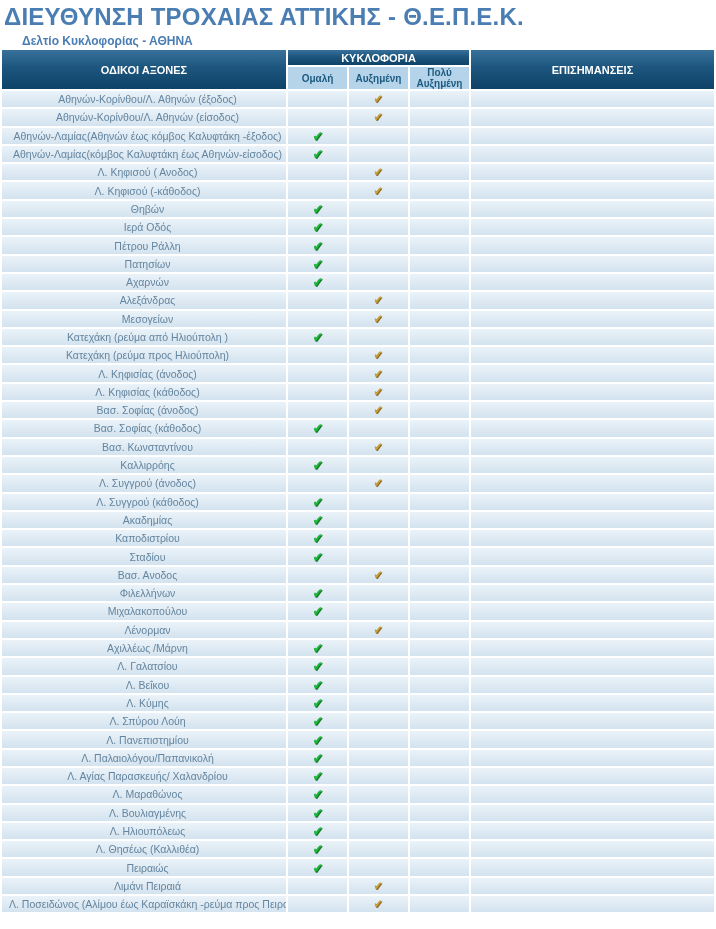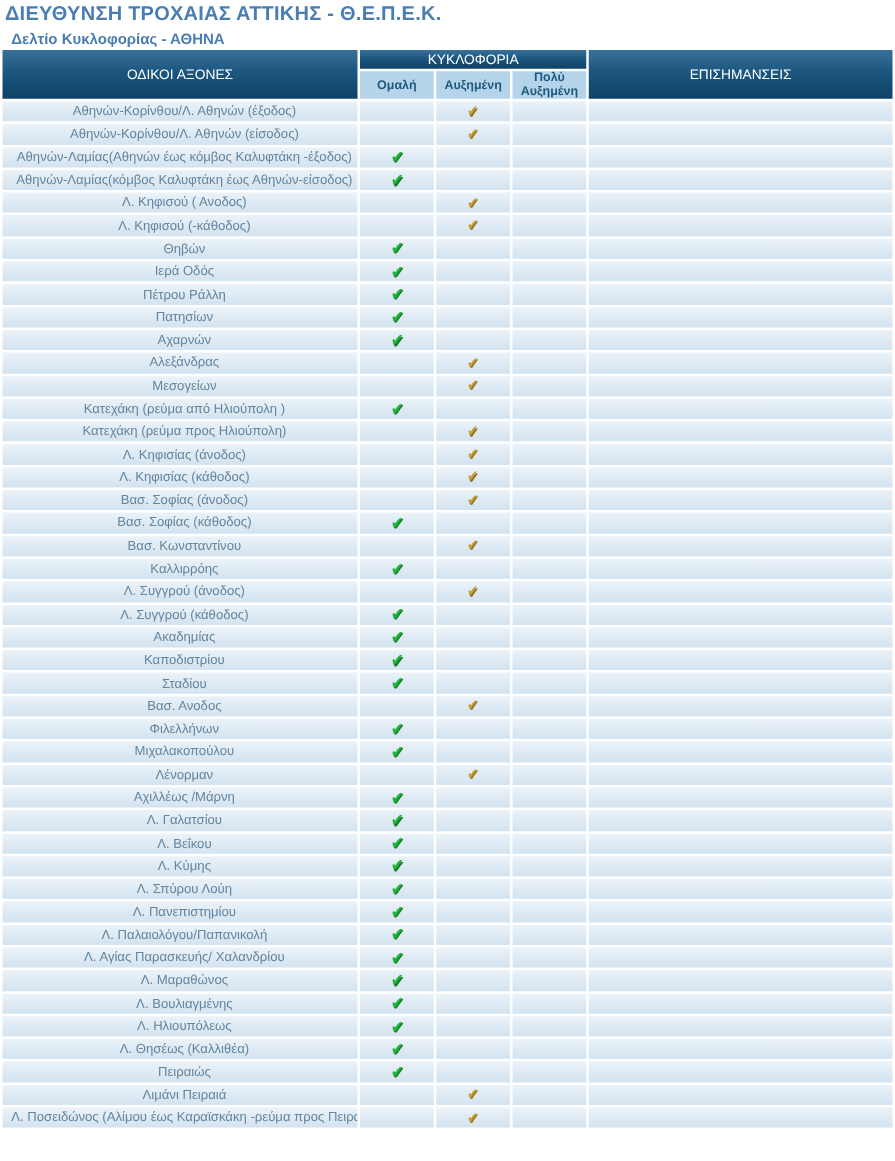--- a/index.html
+++ b/index.html
@@ -10,27 +10,27 @@
     --subhdr-bg:#b5d4e9;
     --subhdr-text:#1d5a80;
     --row-text:#64859f;
     --check-green:#1fb53a;
     --check-gold:#c99e35;
   }
   *{margin:0;padding:0;box-sizing:border-box;}
   html,body{background:#ffffff;}
   body{font-family:"Liberation Sans","DejaVu Sans",sans-serif;}
   .page{width:716px;height:929px;overflow:hidden;background:#fff;position:relative;}
-  .title{color:var(--title-blue);font-size:16px;font-weight:bold;padding:3px 0 0 4px;letter-spacing:.2px;}
-  .subtitle{color:var(--title-blue);font-size:12px;font-weight:bold;padding:3px 0 0 9px;}
+  .title{color:var(--title-blue);font-size:24px;font-weight:bold;padding:3px 0 0 4px;letter-spacing:.2px;}
+  .subtitle{color:var(--title-blue);font-size:12px;font-weight:bold;padding:3px 0 0 22px;}
   .update{color:#5b7f99;font-size:11px;font-weight:bold;padding:14px 0 4px 5px;}
   table{width:716px;table-layout:fixed;border-collapse:separate;border-spacing:2px;}
   col.c-road{width:284px;}
   col.c-lvl{width:59px;}
-  th{font-size:11px;font-weight:normal;color:#ffffff;}
+  th{font-size:11px;font-weight:bold;color:#ffffff;}
   th.dark{background:linear-gradient(180deg,var(--hdr-top) 0%,var(--hdr-mid) 45%,var(--hdr-bot) 100%);}
   tr.hdr-main th{height:15px;}
   tr.hdr-sub th{height:18px;background:var(--subhdr-bg);color:var(--subhdr-text);font-size:10px;font-weight:bold;}
   tbody td{
     height:16.3px;
     background:linear-gradient(180deg,#ebf3f9 0%,#e0ebf4 45%,#d3e3ef 100%);
     font-size:10.5px;color:var(--row-text);
     white-space:nowrap;overflow:hidden;
     vertical-align:middle;
   }

